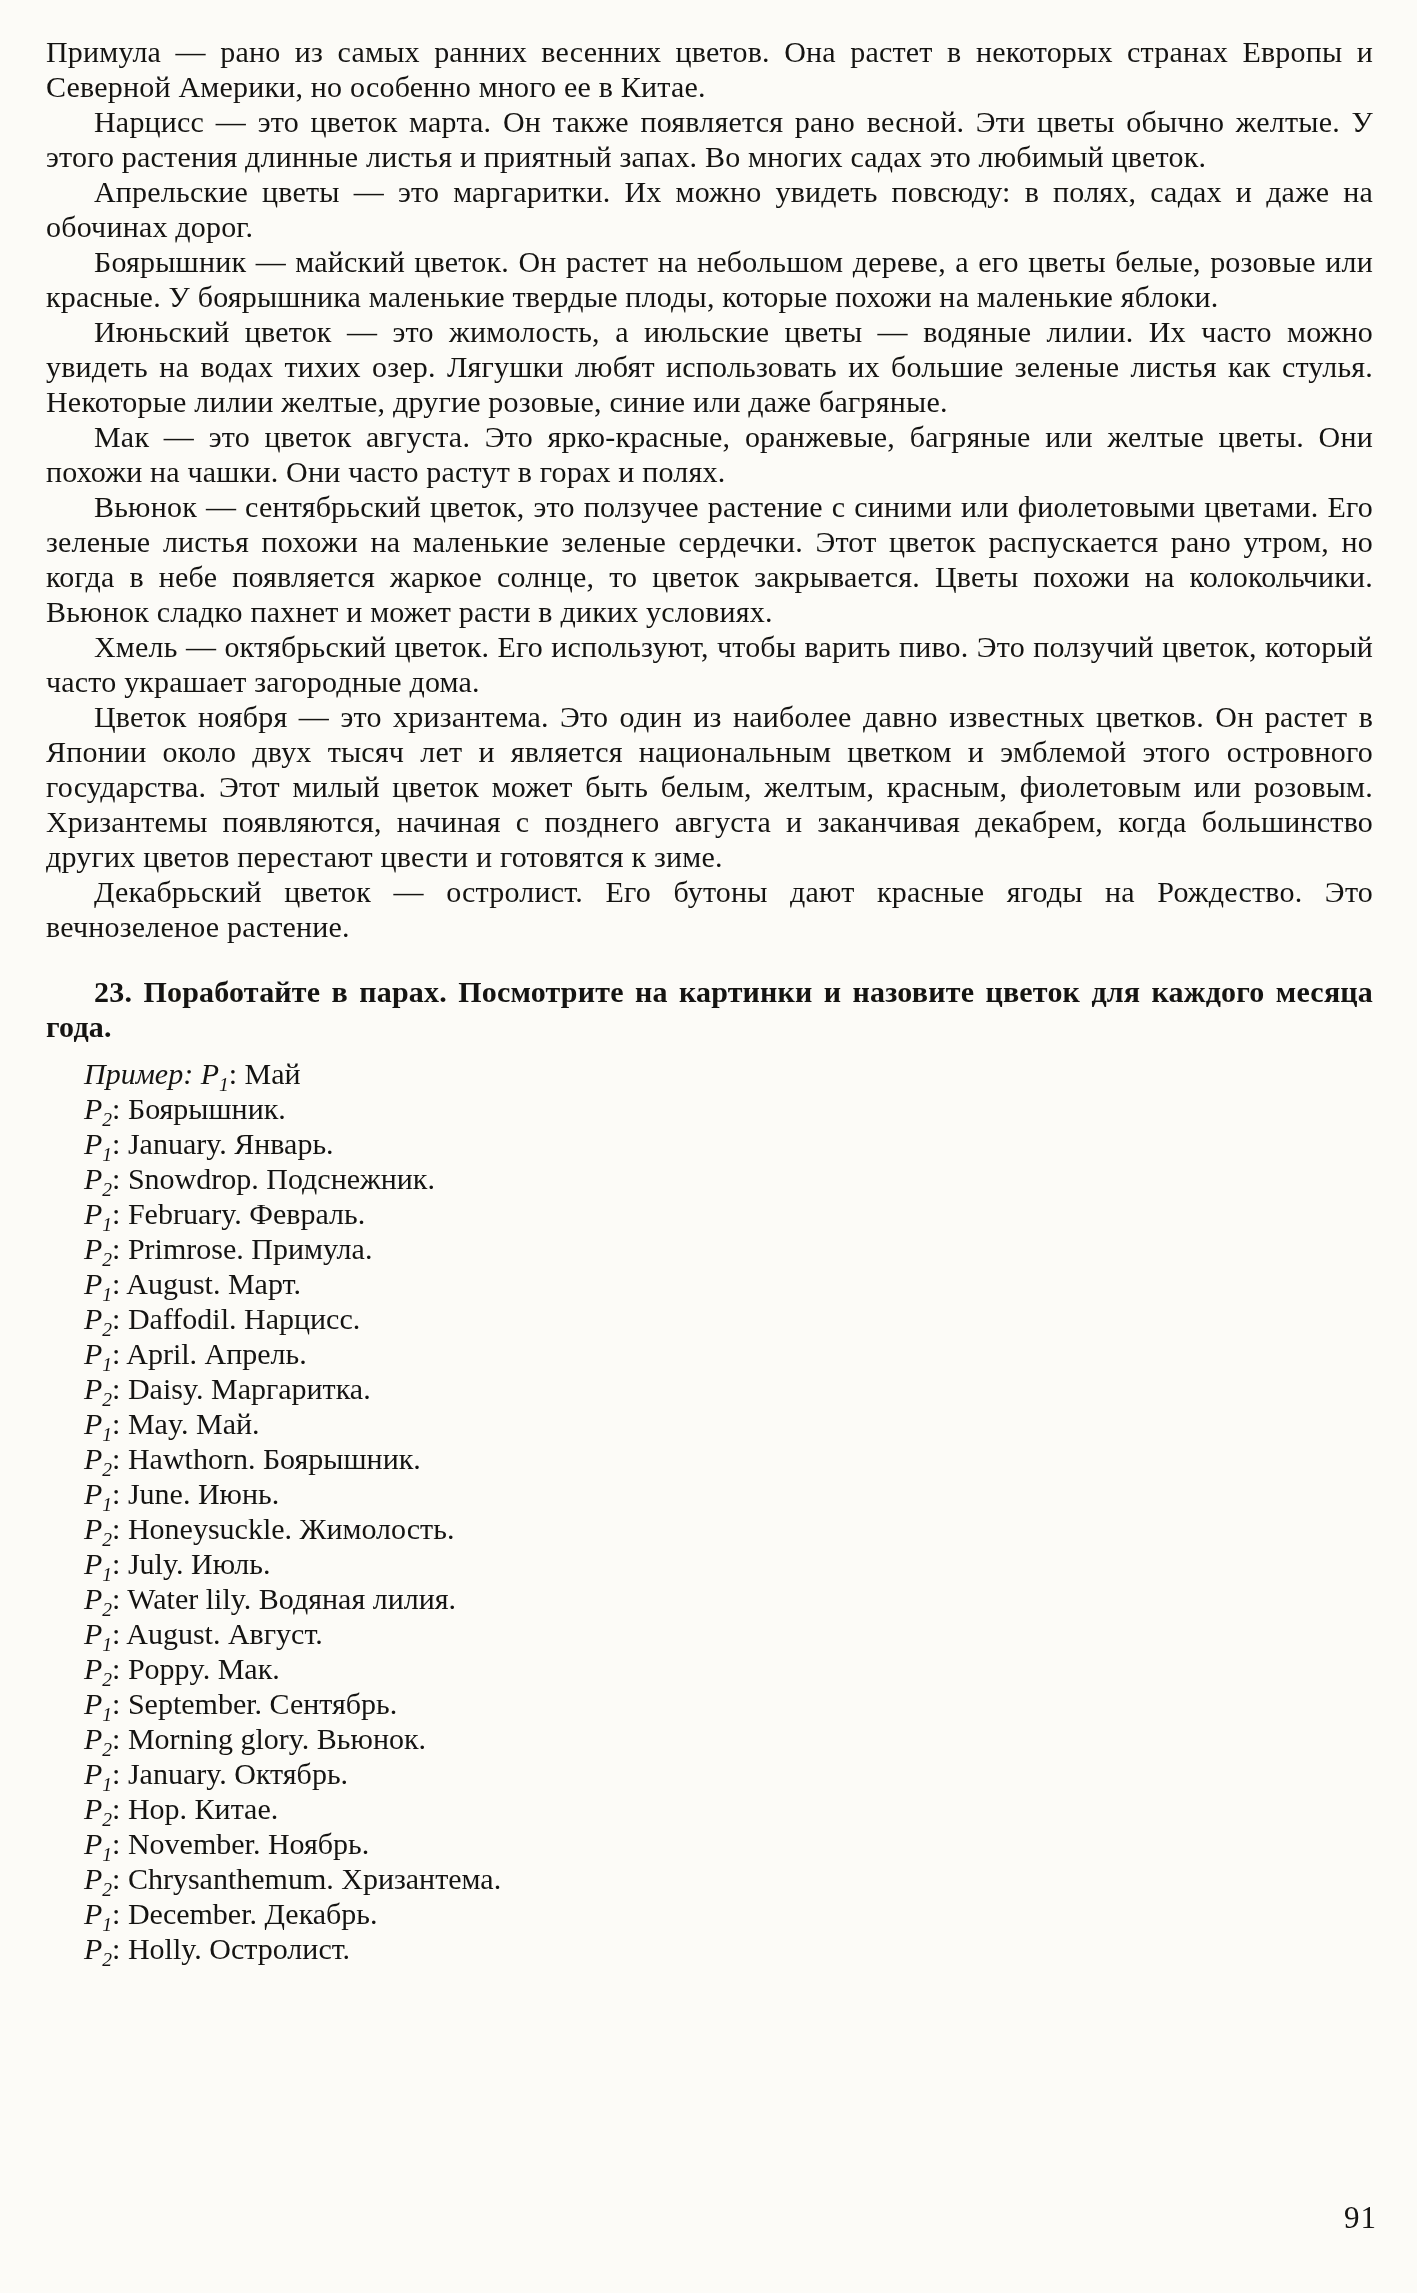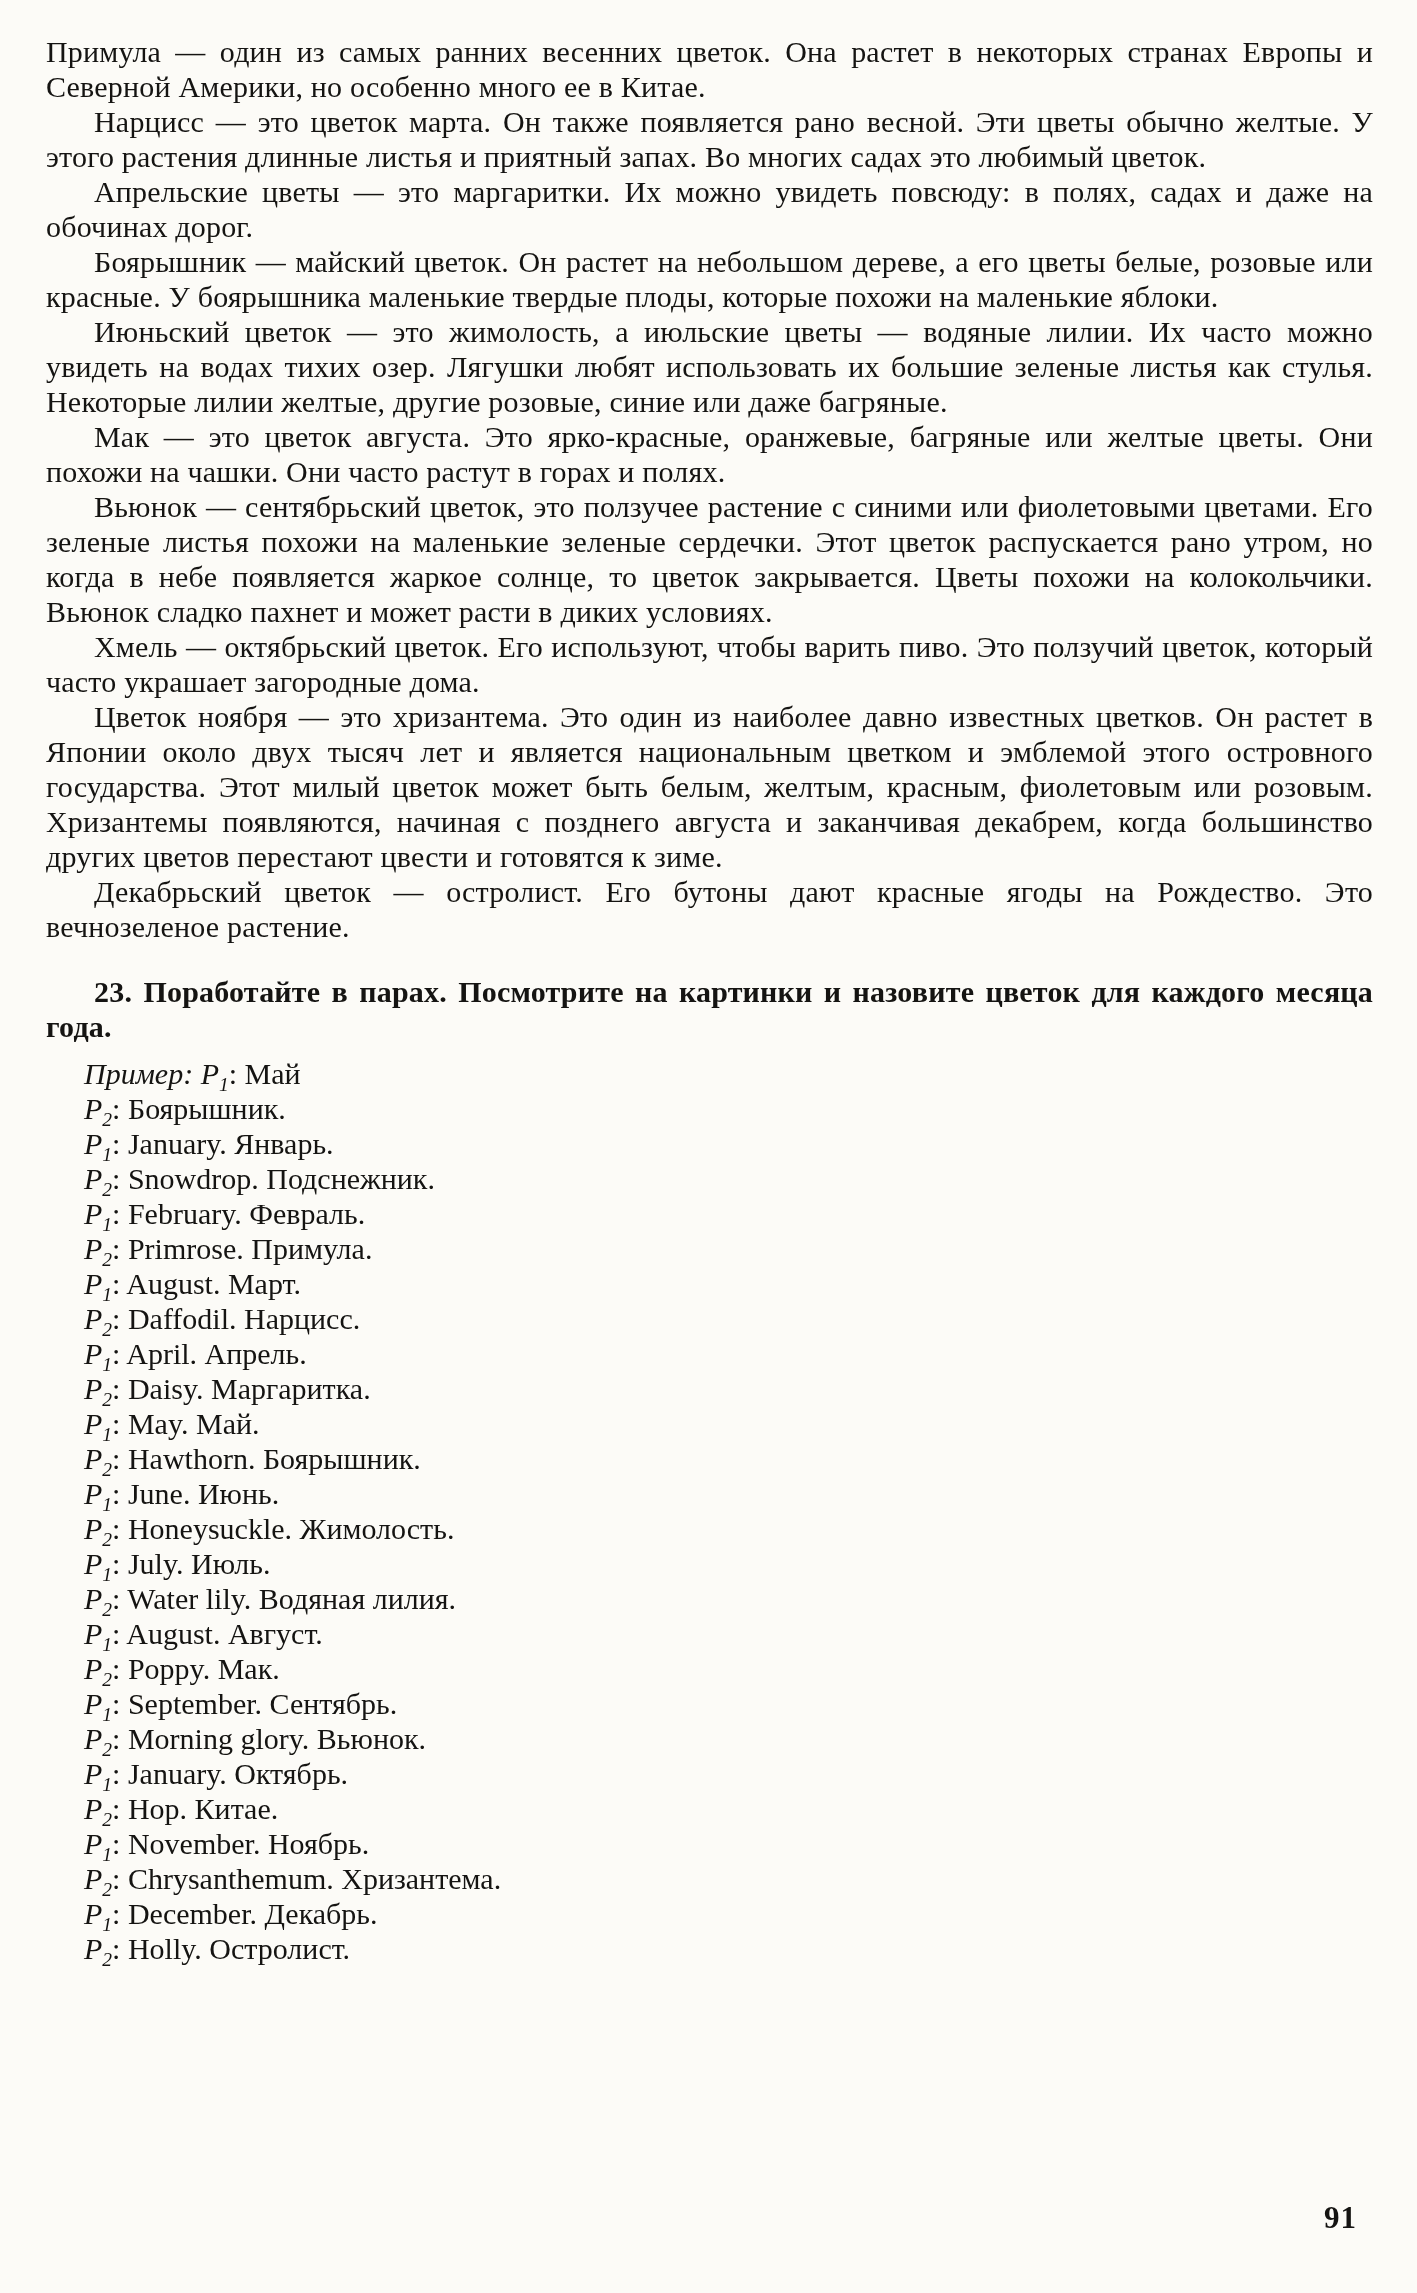--- a/index.html
+++ b/index.html
@@ -41,35 +41,34 @@
   .dlg-line { margin: 0; white-space: nowrap; }
   .dlg-lead { font-style: italic; }
   .spk-letter { font-style: italic; }
   sub.spk-sub {
     font-style: italic;
     font-size: 0.65em;
     line-height: 0;
   }
   .page-number {
     position: absolute;
-    right: 60px;
+    right: 40px;
     bottom: 58px;
     font-size: 31px;
     letter-spacing: 1px;
-    font-weight: bold;
   }
 </style>
 </head>
 <body>
 
 <div class="page">
 
   <section class="body-text">
 
-      <p class="para">Примула — один из самых ранних весенних цветок. Она растет в некоторых странах Европы и Северной Америки, но особенно много ее в Китае.</p>
+      <p class="para">Примула — рано из самых ранних весенних цветов. Она растет в некоторых странах Европы и Северной Америки, но особенно много ее в Китае.</p>
 
       <p class="para">Нарцисс — это цветок марта. Он также появляется рано весной. Эти цветы обычно желтые. У этого растения длинные листья и приятный запах. Во многих садах это любимый цветок.</p>
 
       <p class="para">Апрельские цветы — это маргаритки. Их можно увидеть повсюду: в полях, садах и даже на обочинах дорог.</p>
 
       <p class="para">Боярышник — майский цветок. Он растет на небольшом дереве, а его цветы белые, розовые или красные. У боярышника маленькие твердые плоды, которые похожи на маленькие яблоки.</p>
 
       <p class="para">Июньский цветок — это жимолость, а июльские цветы — водяные лилии. Их часто можно увидеть на водах тихих озер. Лягушки любят использовать их большие зеленые листья как стулья. Некоторые лилии желтые, другие розовые, синие или даже багряные.</p>
 
       <p class="para">Мак — это цветок августа. Это ярко-красные, оранжевые, багряные или желтые цветы. Они похожи на чашки. Они часто растут в горах и полях.</p>

